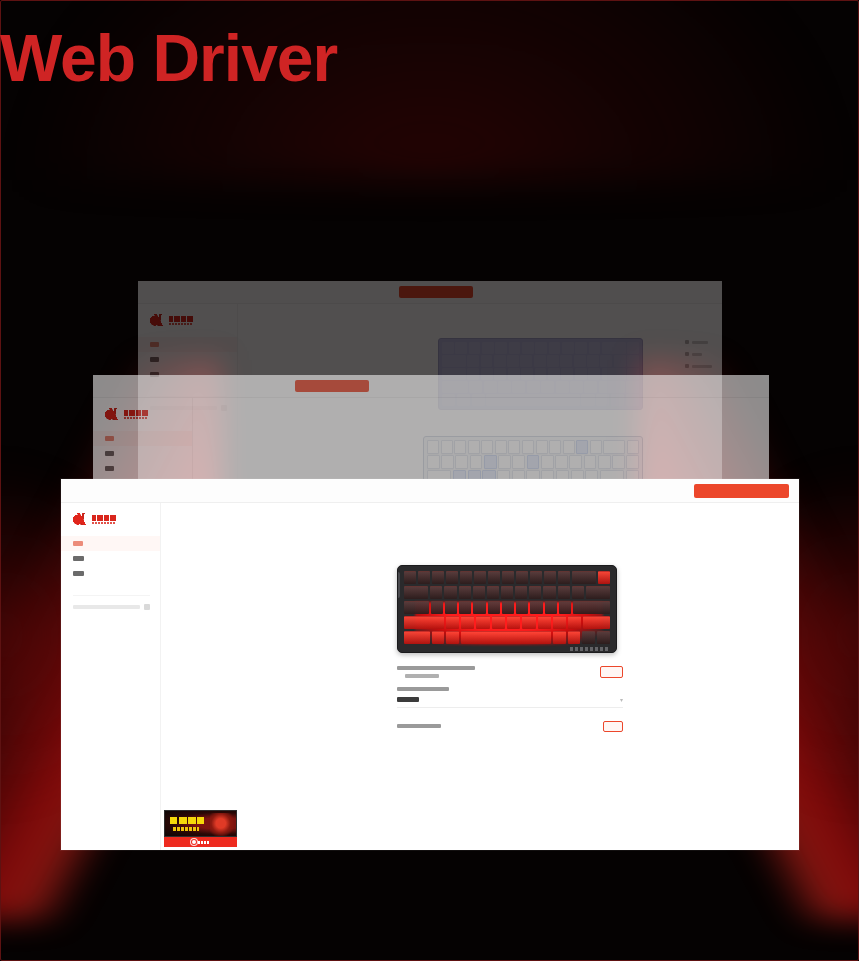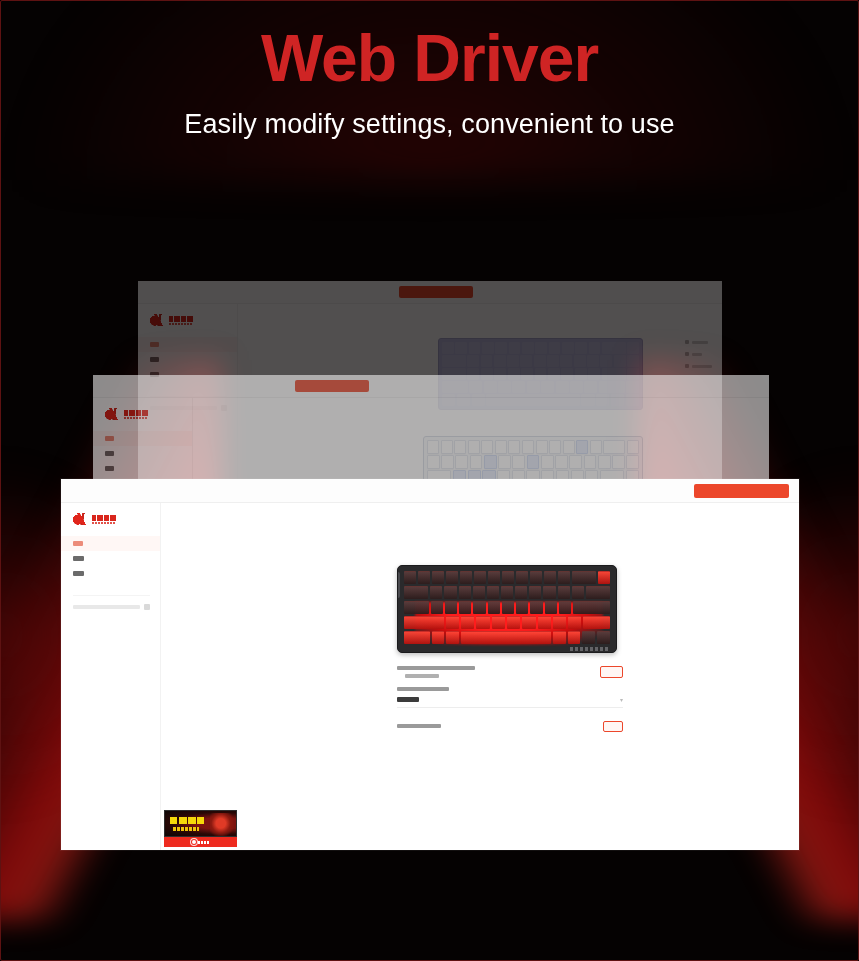--- a/index.html
+++ b/index.html
@@ -51,21 +51,20 @@
   }
   .glow-top {
     position: absolute; left: 0; right: 0; top: -140px; height: 320px;
     background: radial-gradient(ellipse at 50% 100%, rgba(70,6,6,.5), rgba(0,0,0,0) 68%);
     filter: blur(18px);
   }
 
   
   .headline-wrap {
     position: absolute; top: 24px; left: 0; right: 0;
-    text-align: center;
   }
   .headline {
     font-size: 66px;
     font-weight: 700;
     letter-spacing: -1px;
     color: #cf2424;
     line-height: 1.05;
   }
   .subhead {
     margin-top: 12px;
@@ -381,21 +380,20 @@
     <div class="glow-left"></div>
     <div class="glow-right"></div>
     <div class="glow-left-soft"></div>
     <div class="glow-right-soft"></div>
     <div class="edge-border"></div>
   </div>
 
   <div class="headline-wrap">
     <div class="headline">Web Driver</div>
     <div class="subhead">
-      <span>Easily modify settings, convenient to use</span>
     </div>
   </div>
 
   <div class="win win-back1">
     <div class="win-nav">
       <div class="nav-spacer"></div>
       <div class="nav-items">
         <div class="nav-item">&nbsp;</div>
         <div class="nav-item">&nbsp;</div>
         <div class="nav-item pill">&nbsp;</div>

